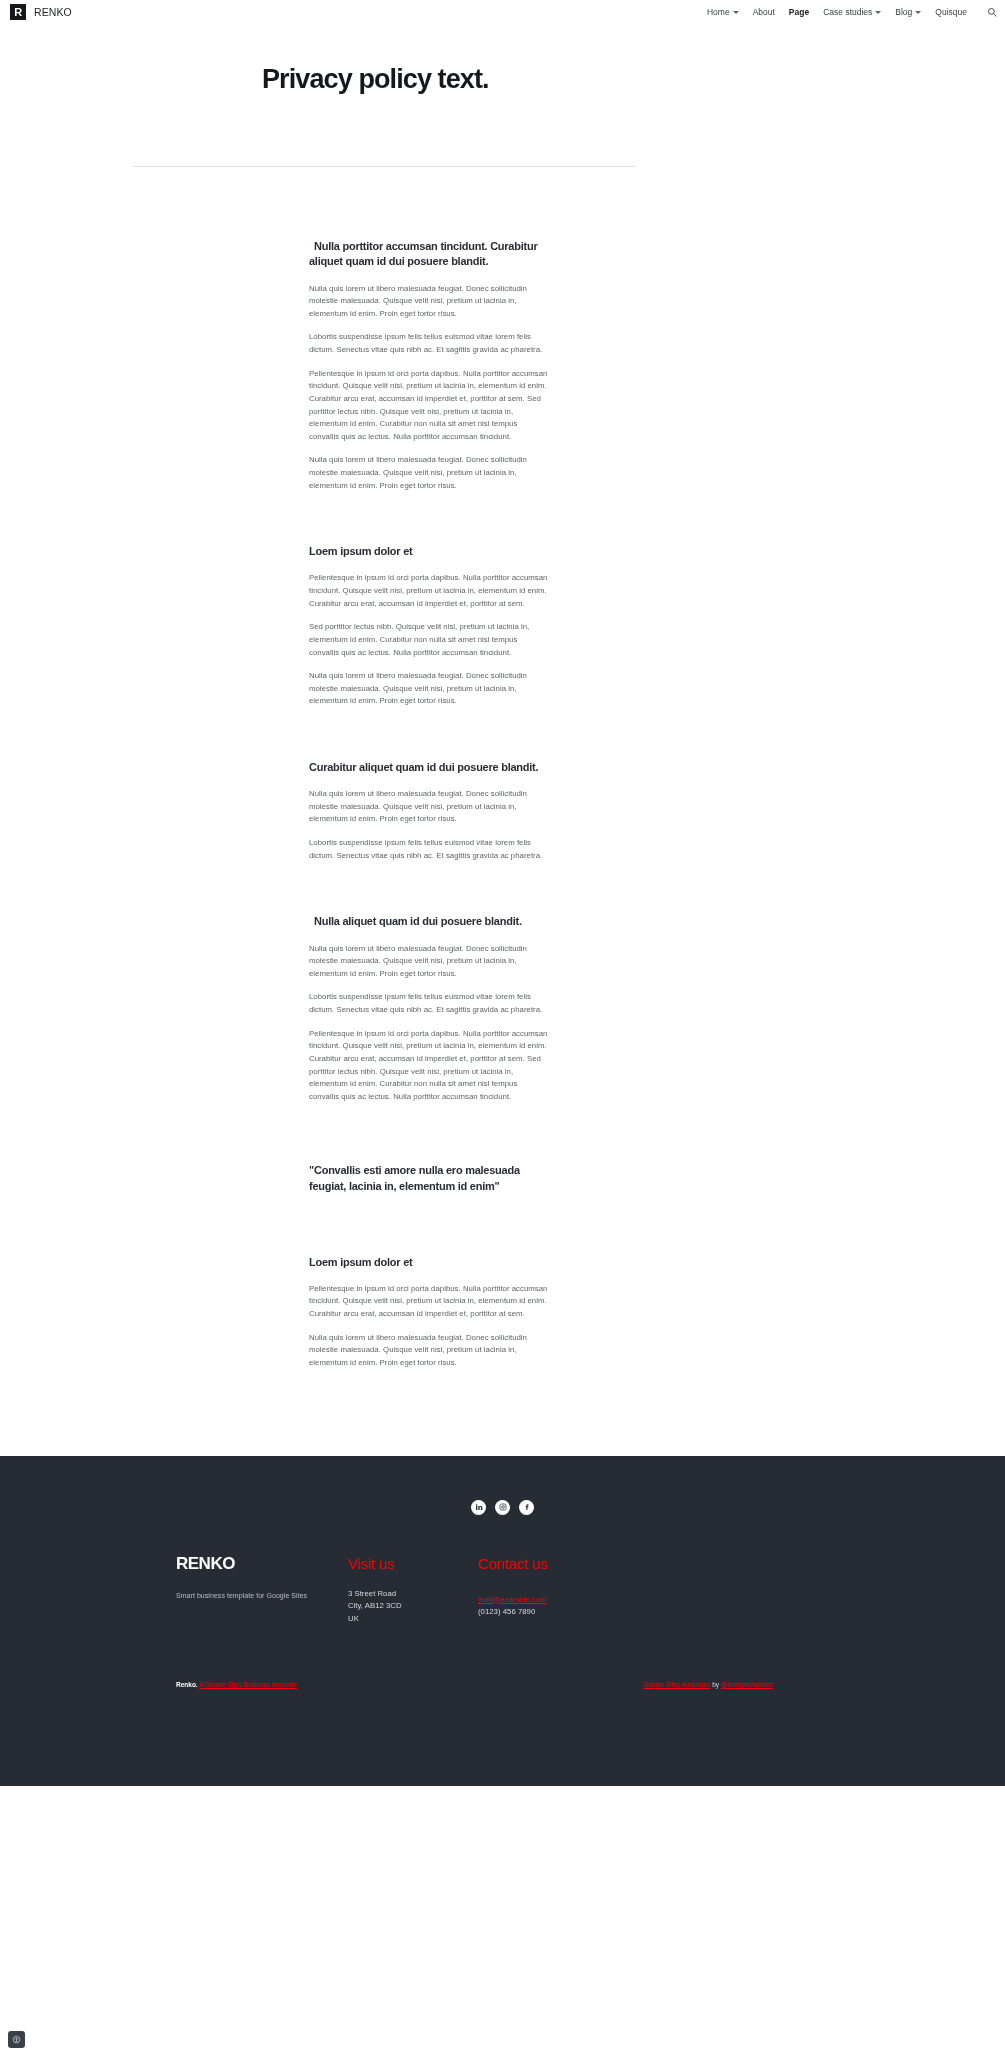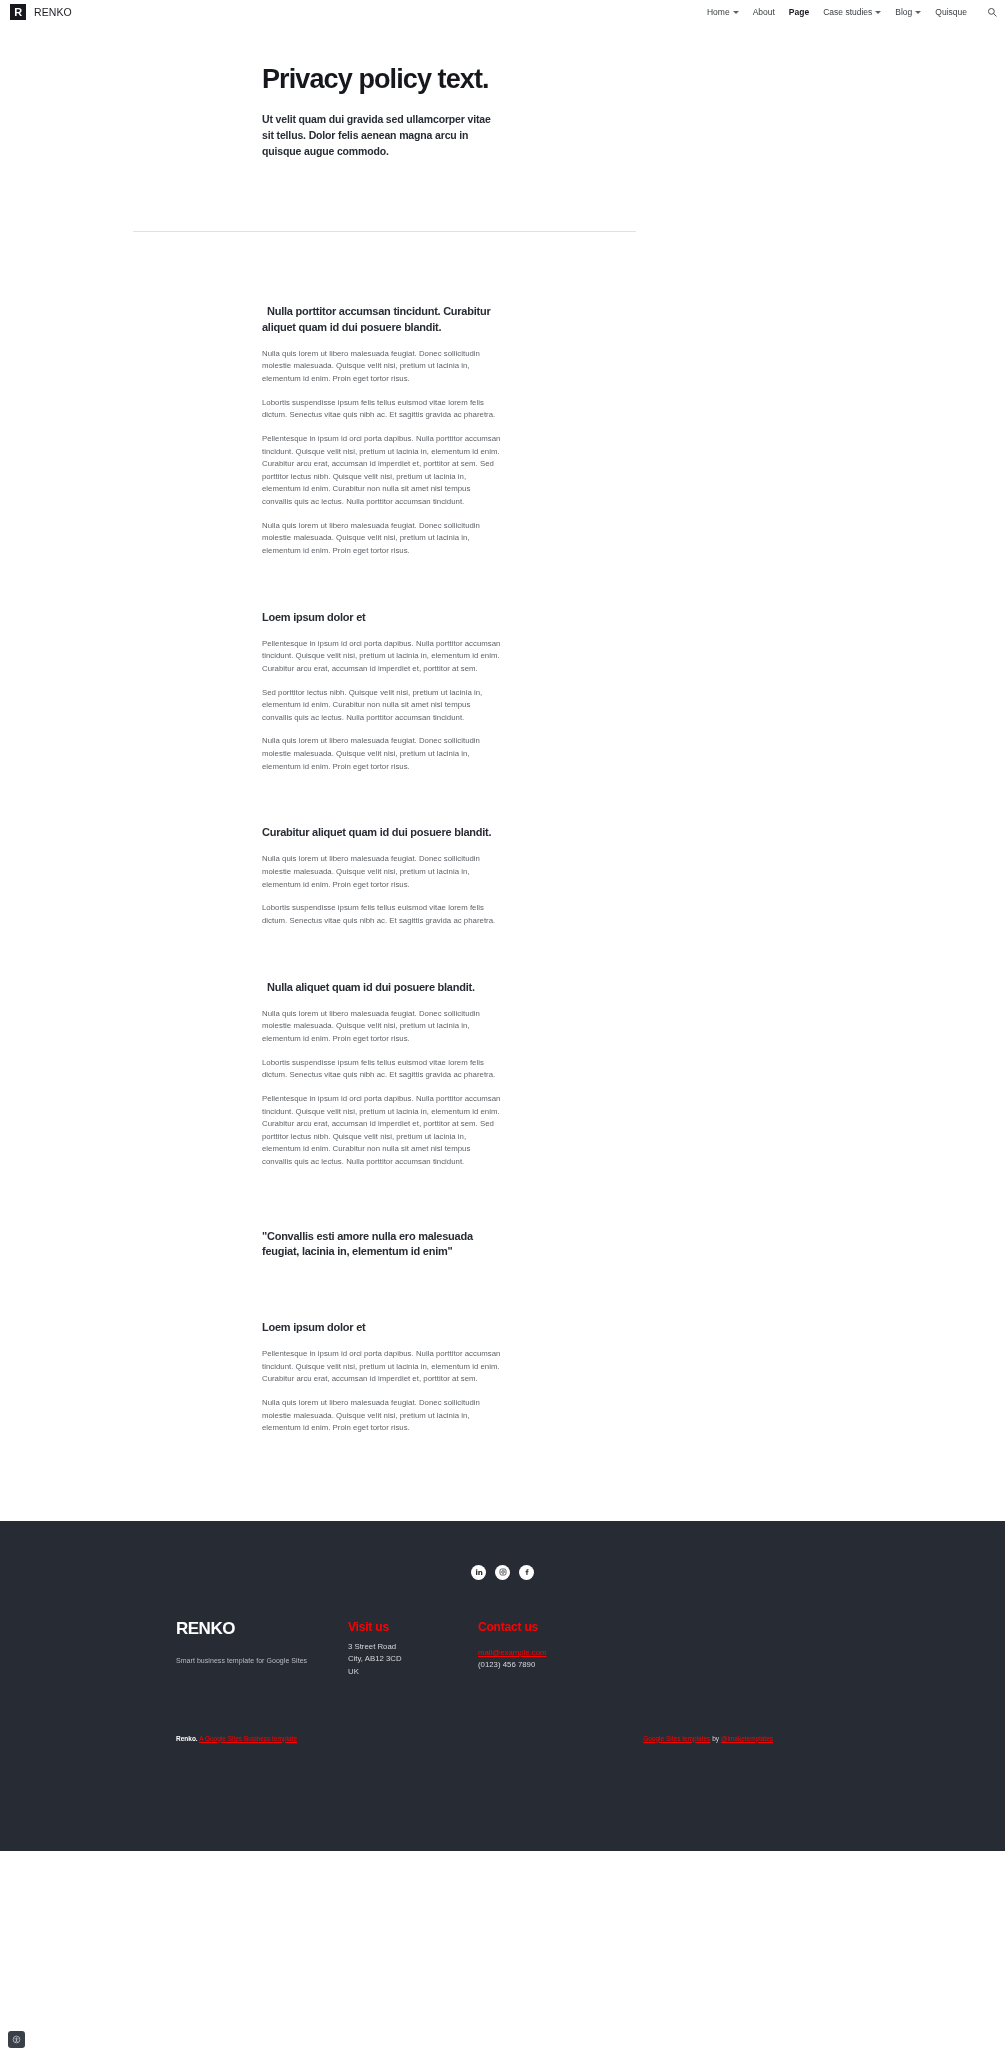--- a/index.html
+++ b/index.html
@@ -90,21 +90,21 @@
 
   .divider-wrap { padding: 72px 0 0 0; }
   .divider {
     margin-left: 133px;
     width: 503px;
     height: 1px;
     background: #dfe1e5;
   }
 
   
-  .content { padding-top: 72px; }
+  .content { padding-top: 72px; padding-left: 47px; }
 
   .section { margin-bottom: 0; }
 
   h2.sec-head {
     font-size: 11px;
     font-weight: 800;
     color: #282c34;
     line-height: 1.38;
     letter-spacing: -0.25px;
     margin-bottom: 13px;
@@ -191,25 +191,25 @@
     letter-spacing: -0.5px;
     line-height: 1;
     margin-bottom: 20px;
   }
   .footer-tag {
     font-size: 7px;
     color: #b9bcc2;
     letter-spacing: 0.05px;
   }
   .fcol-head {
-    font-size: 12px;
-    font-weight: 700;
+    font-size: 15px;
+    font-weight: 400;
     color: #ff0000;
     letter-spacing: -0.2px;
-    margin-bottom: 7px;
+    margin-bottom: 16px;
   }
   .fline {
     font-size: 7.8px;
     color: #d5d7db;
     line-height: 1.62;
   }
   .flink {
     font-size: 7.8px;
     color: #ff0000;
     text-decoration: underline;
@@ -286,21 +286,20 @@
         <line x1="16" y1="16" x2="22" y2="22" stroke-linecap="round"></line>
       </svg>
     </div>
   </nav>
 </header>
 
 <section class="hero">
   <div class="wrap">
     <div class="col">
       <h1 class="page-title">Privacy policy text.</h1>
-      <div class="page-subtitle">Ut velit quam dui gravida sed ullamcorper vitae sit tellus. Dolor felis aenean magna arcu in quisque augue commodo.</div>
     </div>
   </div>
 </section>
 
 <div class="divider-wrap">
   <div class="divider"></div>
 </div>
 
 <main class="content">
 

